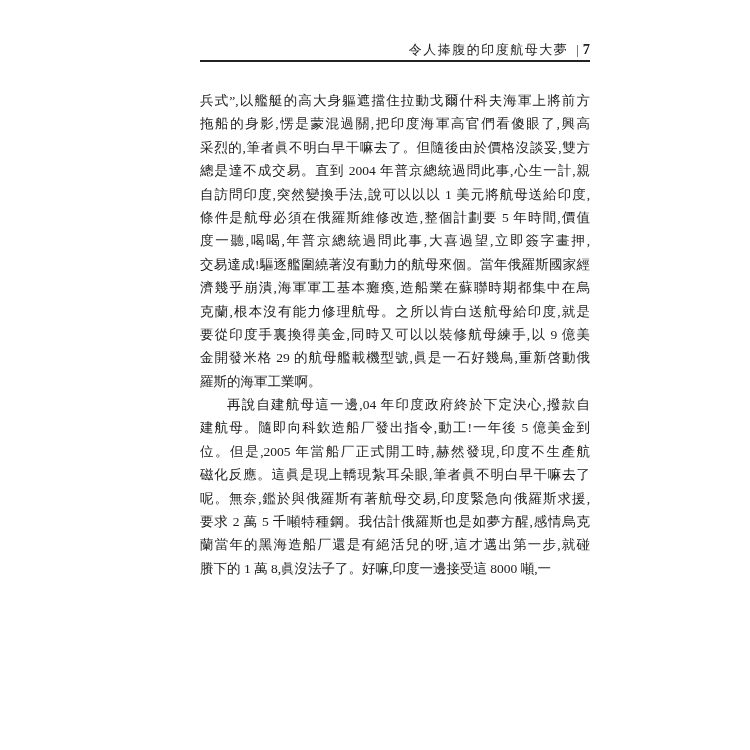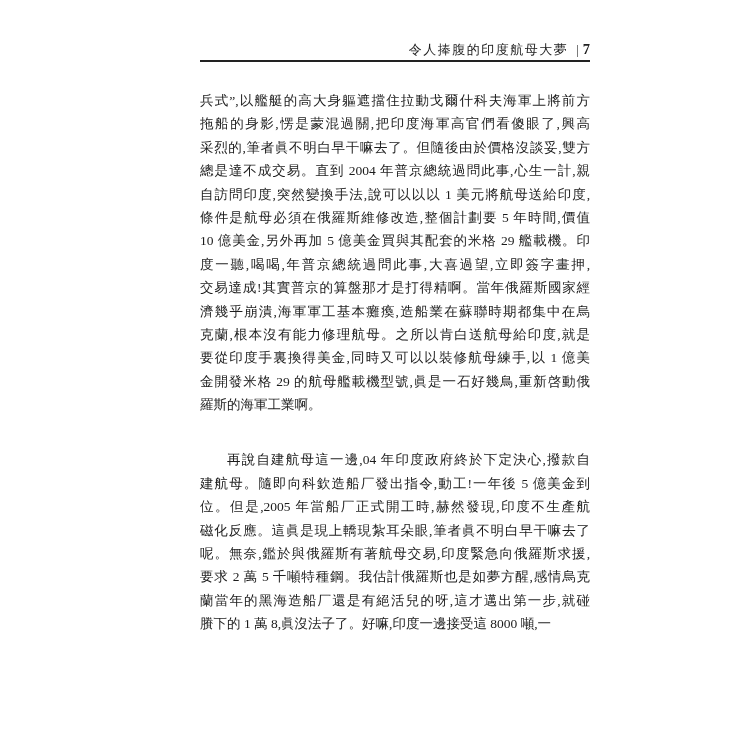--- a/index.html
+++ b/index.html
@@ -51,21 +51,21 @@
   .text-line {
     height: 23.4px;
     line-height: 23.4px;
     font-size: 13.5px;
     white-space: nowrap;
     text-align: justify;
     text-align-last: justify;
     color: #1c1c1c;
   }
   .paragraph .text-line:last-child { text-align-last: left; font-family: Liberation Serif, serif; }
-  .paragraph + .paragraph { margin-top: 32px; }
+  .paragraph + .paragraph { margin-top: 0; }
   .text-line.indent { padding-left: 27px; }
 </style>
 </head>
 <body>
 
 <div class="page">
   <header>
     <div class="header-text">
       <span>令人捧腹的印度航母大夢</span><span class="header-divider">|</span><span class="page-num">7</span>
     </div>
@@ -73,26 +73,25 @@
   </header>
 
   <main class="body-text">
       <div class="paragraph">
         <div class="text-line">兵式”,以艦艇的高大身軀遮擋住拉動戈爾什科夫海軍上將前方</div>
         <div class="text-line">拖船的身影,愣是蒙混過關,把印度海軍高官們看傻眼了,興高</div>
         <div class="text-line">采烈的,筆者眞不明白早干嘛去了。但隨後由於價格沒談妥,雙方</div>
         <div class="text-line">總是達不成交易。直到 2004 年普京總統過問此事,心生一計,親</div>
         <div class="text-line">自訪問印度,突然變換手法,說可以以以 1 美元將航母送給印度,</div>
         <div class="text-line">條件是航母必須在俄羅斯維修改造,整個計劃要 5 年時間,價值</div>
-        <div class="text-line">10 億美金,另外再加 5 億美金買與其配套的米格 29 艦載機。印</div>
         <div class="text-line">度一聽,喝喝,年普京總統過問此事,大喜過望,立即簽字畫押,</div>
-        <div class="text-line">交易達成!其實普京的算盤那才是打得精啊。當年俄羅斯國家經</div>
+        <div class="text-line">交易達成!驅逐艦圍繞著沒有動力的航母來個。當年俄羅斯國家經</div>
         <div class="text-line">濟幾乎崩潰,海軍軍工基本癱瘓,造船業在蘇聯時期都集中在烏</div>
         <div class="text-line">克蘭,根本沒有能力修理航母。之所以肯白送航母給印度,就是</div>
-        <div class="text-line">要從印度手裏換得美金,同時又可以以裝修航母練手,以 1 億美</div>
+        <div class="text-line">要從印度手裏換得美金,同時又可以以裝修航母練手,以 9 億美</div>
         <div class="text-line">金開發米格 29 的航母艦載機型號,眞是一石好幾鳥,重新啓動俄</div>
         <div class="text-line">羅斯的海軍工業啊。</div>
       </div>
       <div class="paragraph">
         <div class="text-line indent">再說自建航母這一邊,04 年印度政府終於下定決心,撥款自</div>
         <div class="text-line">建航母。隨即向科欽造船厂發出指令,動工!一年後 5 億美金到</div>
         <div class="text-line">位。但是,2005 年當船厂正式開工時,赫然發現,印度不生產航</div>
         <div class="text-line">磁化反應。這眞是現上轎現紮耳朵眼,筆者眞不明白早干嘛去了</div>
         <div class="text-line">呢。無奈,鑑於與俄羅斯有著航母交易,印度緊急向俄羅斯求援,</div>
         <div class="text-line">要求 2 萬 5 千噸特種鋼。我估計俄羅斯也是如夢方醒,感情烏克</div>

